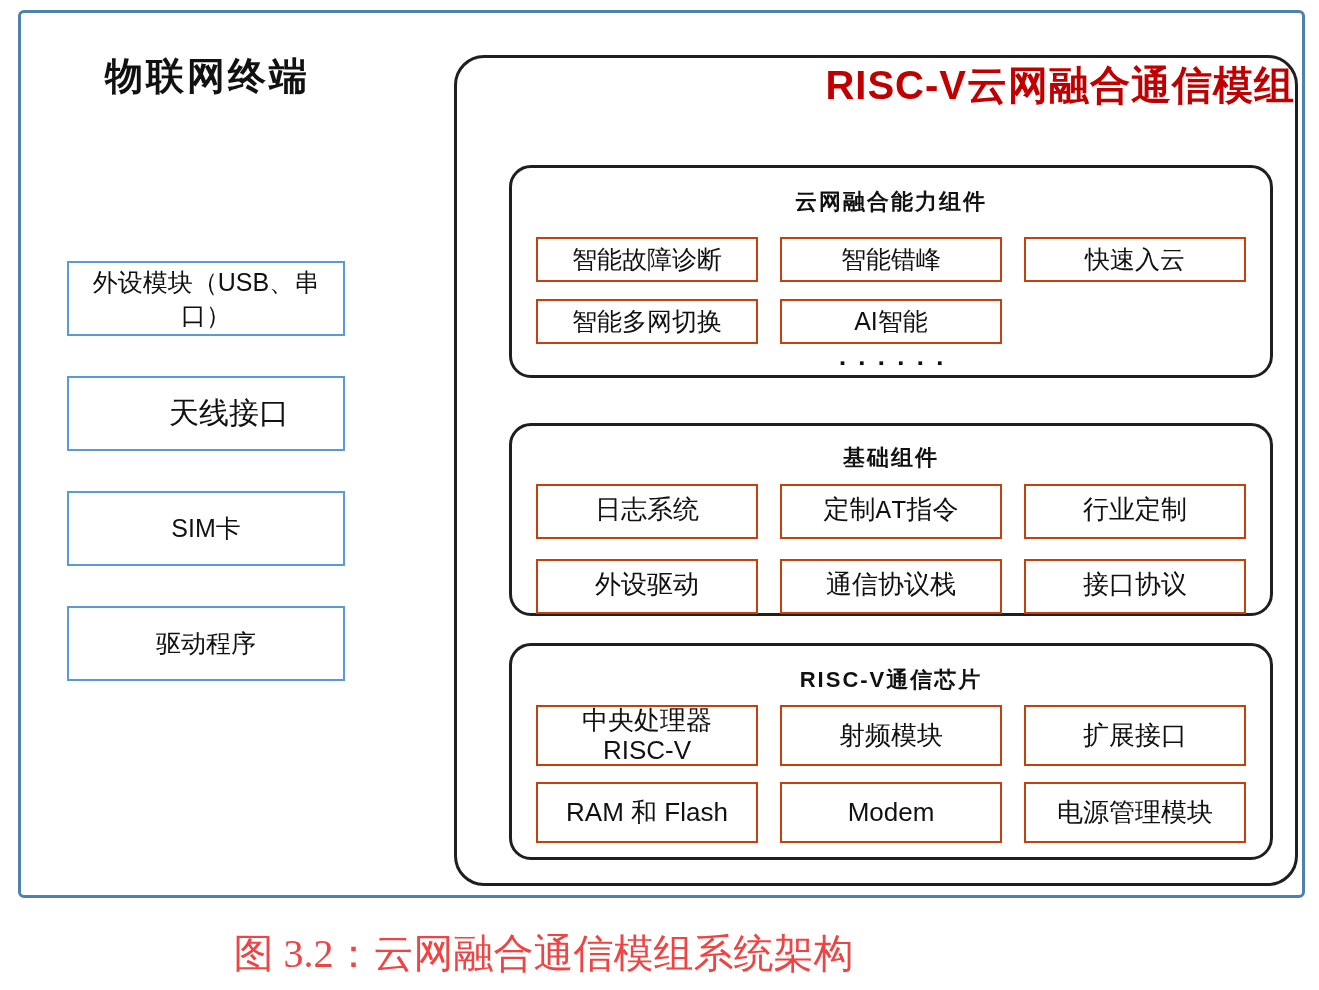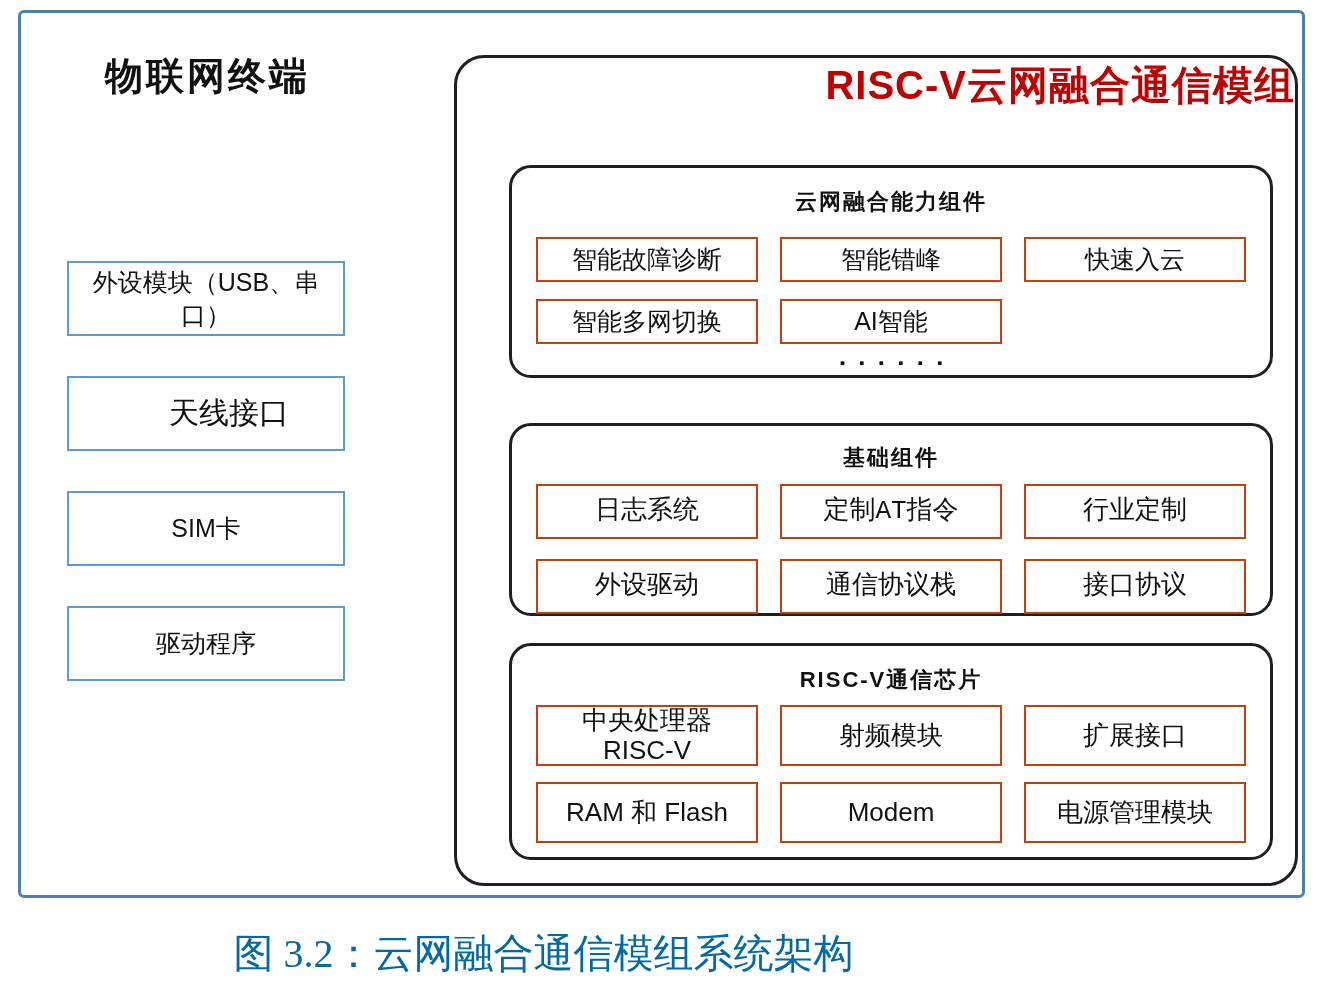--- a/index.html
+++ b/index.html
@@ -136,21 +136,21 @@
 
   
   .caption {
     position: absolute;
     left: 0;
     top: 926px;
     width: 1087px;
     text-align: center;
     font-family: "Liberation Serif", "DejaVu Serif", serif;
     font-size: 40px;
-    color: #0369a1;
+    color: #ef4444;
   }
 </style>
 </head>
 <body>
 
 <div class="canvas">
 
   <div class="outer-box">
 
     <div class="left-title">物联网终端</div>

